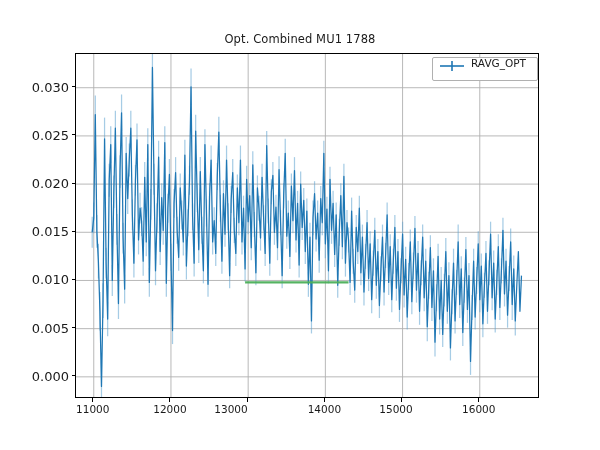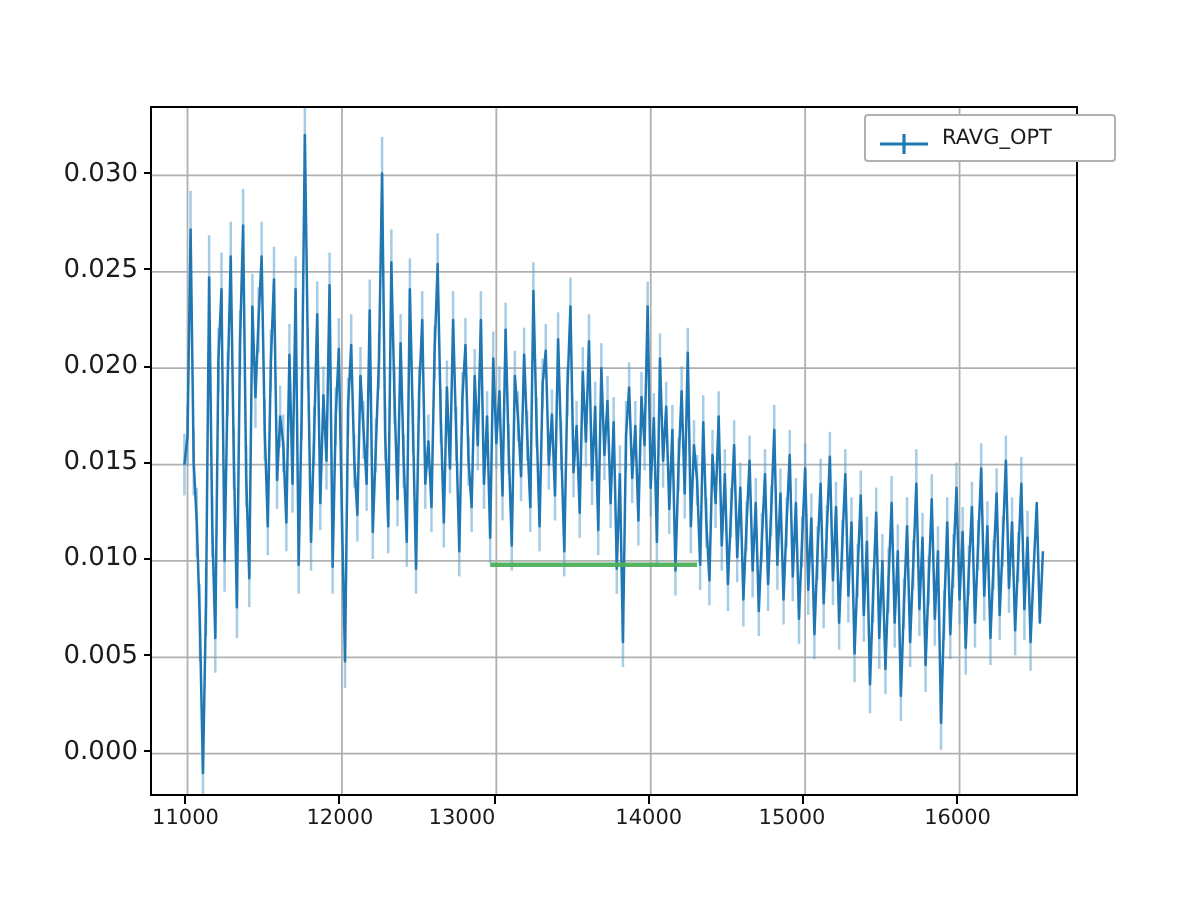--- a/index.html
+++ b/index.html
@@ -17,32 +17,33 @@
   #plotsvg{display:block;}
   .ytl{position:absolute;width:56px;text-align:right;font-size:13px;
        color:#1a1a1a;transform:translateY(-50%);}
   .xtl{position:absolute;font-size:10.5px;color:#1a1a1a;
        transform:translateX(-50%);}
   .tickmark{position:absolute;background:#000;}
   #xlabel{position:absolute;left:0;top:428px;width:600px;text-align:center;
           font-size:10.5px;color:#1a1a1a;}
 
   
-  #legend{position:absolute;left:432px;top:57px;width:126px;height:24px;
+  #legend{position:absolute;left:432px;top:57px;width:106px;height:24px;
           background:#fff;border:0.9px solid #b0b0b0;border-radius:2px;
-          box-sizing:border-box;display:flex;align-items:center;
-          padding:0 6px;gap:6px;}
+          box-sizing:border-box;display:flex;align-items:flex-end;
+          padding:11px 6px;gap:6px;}
   #legend-sample{position:relative;width:26px;height:12px;flex:none;}
   #legend-label{font-size:10.5px;color:#1a1a1a;white-space:nowrap;}
 </style>
 </head>
 <body>
 
 <div id="figure">
 
+  <div id="title">Opt. Combined MU1 1788</div>
 
   <div id="axes">
     <div id="plotclip">
       <svg id="plotsvg" width="464" height="345" viewBox="0 0 464 345" preserveAspectRatio="none">
         <g id="grid-layer">
             <line x1="17.757071547420967" y1="0" x2="17.757071547420967" y2="345" stroke="#b0b0b0" stroke-width="0.9"></line>
             <line x1="94.96173044925125" y1="0" x2="94.96173044925125" y2="345" stroke="#b0b0b0" stroke-width="0.9"></line>
             <line x1="172.16638935108153" y1="0" x2="172.16638935108153" y2="345" stroke="#b0b0b0" stroke-width="0.9"></line>
             <line x1="249.3710482529118" y1="0" x2="249.3710482529118" y2="345" stroke="#b0b0b0" stroke-width="0.9"></line>
             <line x1="326.57570715474213" y1="0" x2="326.57570715474213" y2="345" stroke="#b0b0b0" stroke-width="0.9"></line>

